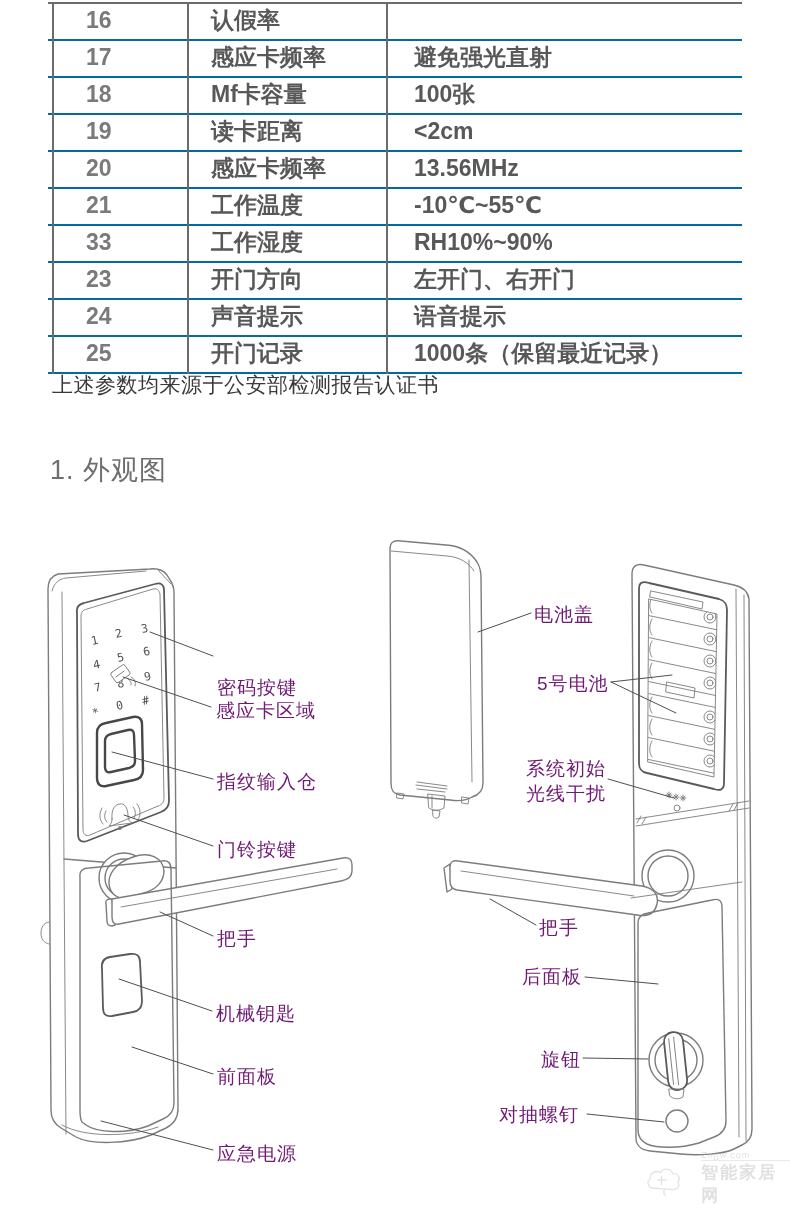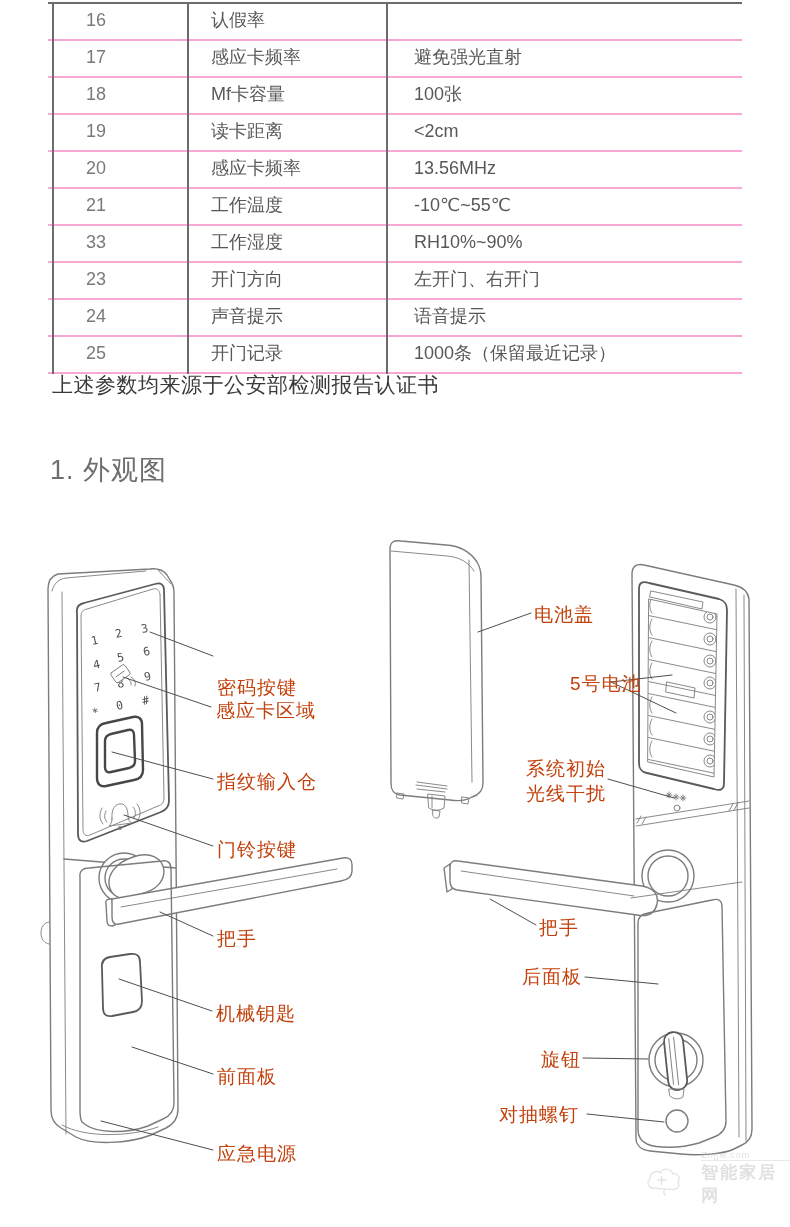--- a/index.html
+++ b/index.html
@@ -1,40 +1,40 @@
 <!DOCTYPE html>
 <html><head>
 <meta charset="utf-8">
 <style>
   html,body{margin:0;padding:0;background:#fff;}
   .page{position:relative;width:790px;height:1227px;background:#ffffff;overflow:hidden;
         font-family:"Liberation Sans","DejaVu Sans",sans-serif;color:#444;}
   
   .spec-table{position:absolute;left:48px;top:2px;width:694px;border-top:2px solid #6b6b6b;}
-  .spec-table .row{display:flex;height:35px;line-height:33px;border-bottom:2px solid #f9a8d4;
-                   font-size:18px;white-space:nowrap;}
+  .spec-table .row{display:flex;height:35px;line-height:33px;border-bottom:2px solid #0369a1;
+                   font-size:23px;white-space:nowrap;font-weight:bold;}
   .spec-table .c1{width:135px;box-sizing:border-box;padding-left:38px;color:#7a7a7a;}
   .spec-table .c2{width:199px;box-sizing:border-box;padding-left:28px;color:#585858;}
   .spec-table .c3{flex:1;box-sizing:border-box;padding-left:32px;color:#585858;}
   .vline{position:absolute;top:0;bottom:0;width:2px;background:#6b6b6b;}
   .v1{left:4px;} .v2{left:139px;} .v3{left:338px;}
   
   .note{position:absolute;left:52px;top:371px;font-size:21px;color:#3a3a3a;letter-spacing:.5px;}
   .heading{position:absolute;left:50px;top:452px;font-size:27px;color:#6e6e6e;letter-spacing:1px;}
   
   .art{position:absolute;left:0;top:527px;}
   .art path,.art line,.art circle,.art rect{fill:none;stroke:#7c7c7c;stroke-width:1.4;
         stroke-linejoin:round;stroke-linecap:round;}
   .art .wf{fill:#ffffff;}
   .art .bold{stroke:#474747;stroke-width:2.4;}
   .art .med{stroke:#5a5a5a;stroke-width:1.8;}
   .art .thin{stroke-width:.9;}
   .art .leader{stroke:#4f4f4f;stroke-width:1;}
   .art text.kp{fill:#4f4f4f;stroke:none;font-size:11.5px;font-family:"DejaVu Sans Mono",monospace;}
-  .dlabel{position:absolute;font-size:19px;color:#c2410c;letter-spacing:1px;white-space:nowrap;}
+  .dlabel{position:absolute;font-size:19px;color:#701a75;letter-spacing:1px;white-space:nowrap;}
   .dlabel span{display:block;line-height:25px;}
   
   .watermark{position:absolute;left:644px;top:1150px;display:flex;align-items:center;
              opacity:.5;color:#c2c2c2;}
   .watermark .wm-text{margin-left:16px;}
   .wm1{font-size:9px;letter-spacing:1px;border-bottom:1px solid #d4d4d4;}
   .wm2{font-size:17px;font-weight:bold;letter-spacing:2px;}
 </style>
 </head>
 <body>
@@ -301,21 +301,21 @@
   <div class="dlabel" style="left:217px;top:647px;margin-top:28px;">密码按键</div>
   <div class="dlabel" style="left:216px;top:698px;">感应卡区域</div>
   <div class="dlabel" style="left:217px;top:769px;">指纹输入仓</div>
   <div class="dlabel" style="left:217px;top:837px;">门铃按键</div>
   <div class="dlabel" style="left:217px;top:926px;">把手</div>
   <div class="dlabel" style="left:216px;top:1001px;">机械钥匙</div>
   <div class="dlabel" style="left:217px;top:1064px;">前面板</div>
   <div class="dlabel" style="left:217px;top:1141px;">应急电源</div>
 
   <div class="dlabel" style="left:534px;top:602px;">电池盖</div>
-  <div class="dlabel" style="left:537px;top:671px;margin-left:33px;">5号电池</div>
+  <div class="dlabel" style="left:537px;top:671px;">5号电池</div>
   <div class="dlabel" style="left:526px;top:756px;">
     <span>系统初始</span>
     <span>光线干扰</span>
   </div>
   <div class="dlabel" style="left:539px;top:915px;">把手</div>
   <div class="dlabel" style="left:522px;top:964px;">后面板</div>
   <div class="dlabel" style="left:541px;top:1047px;">旋钮</div>
   <div class="dlabel" style="left:499px;top:1102px;">对抽螺钉</div>
 
   <div class="watermark">

